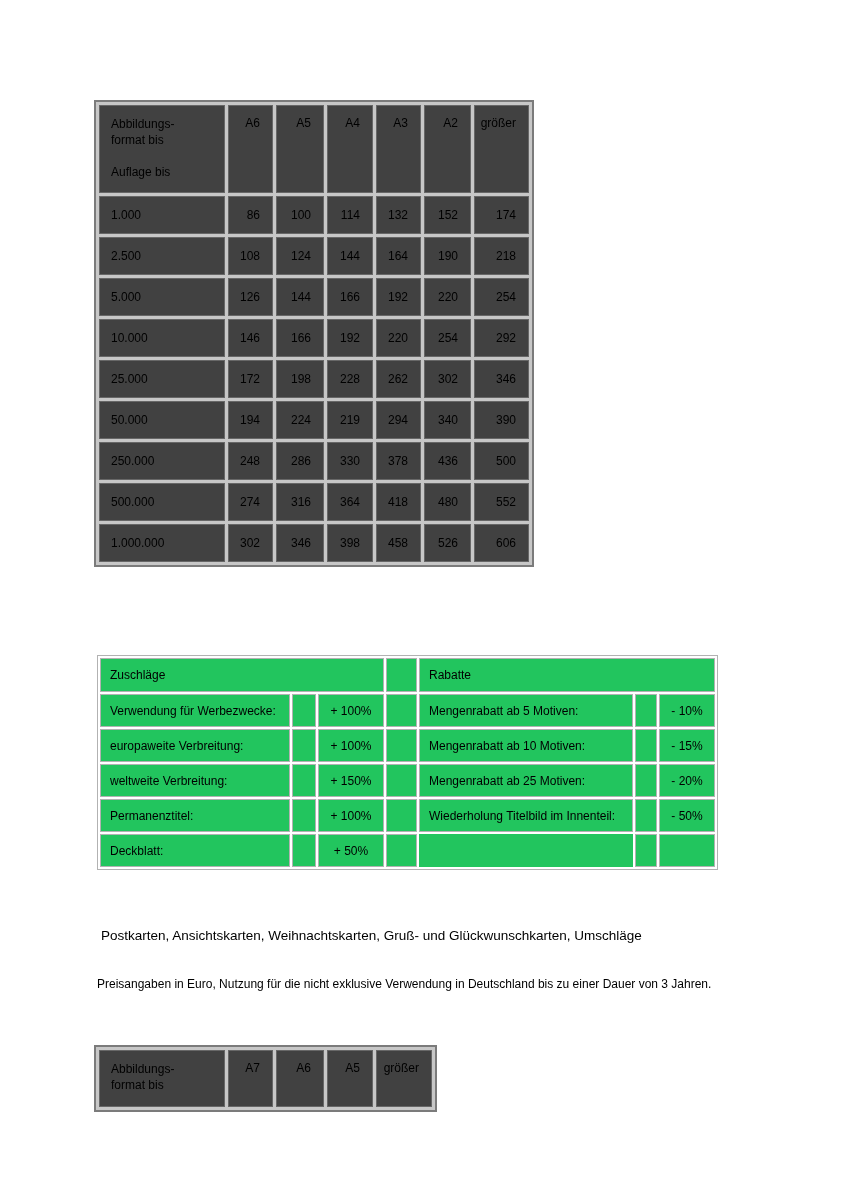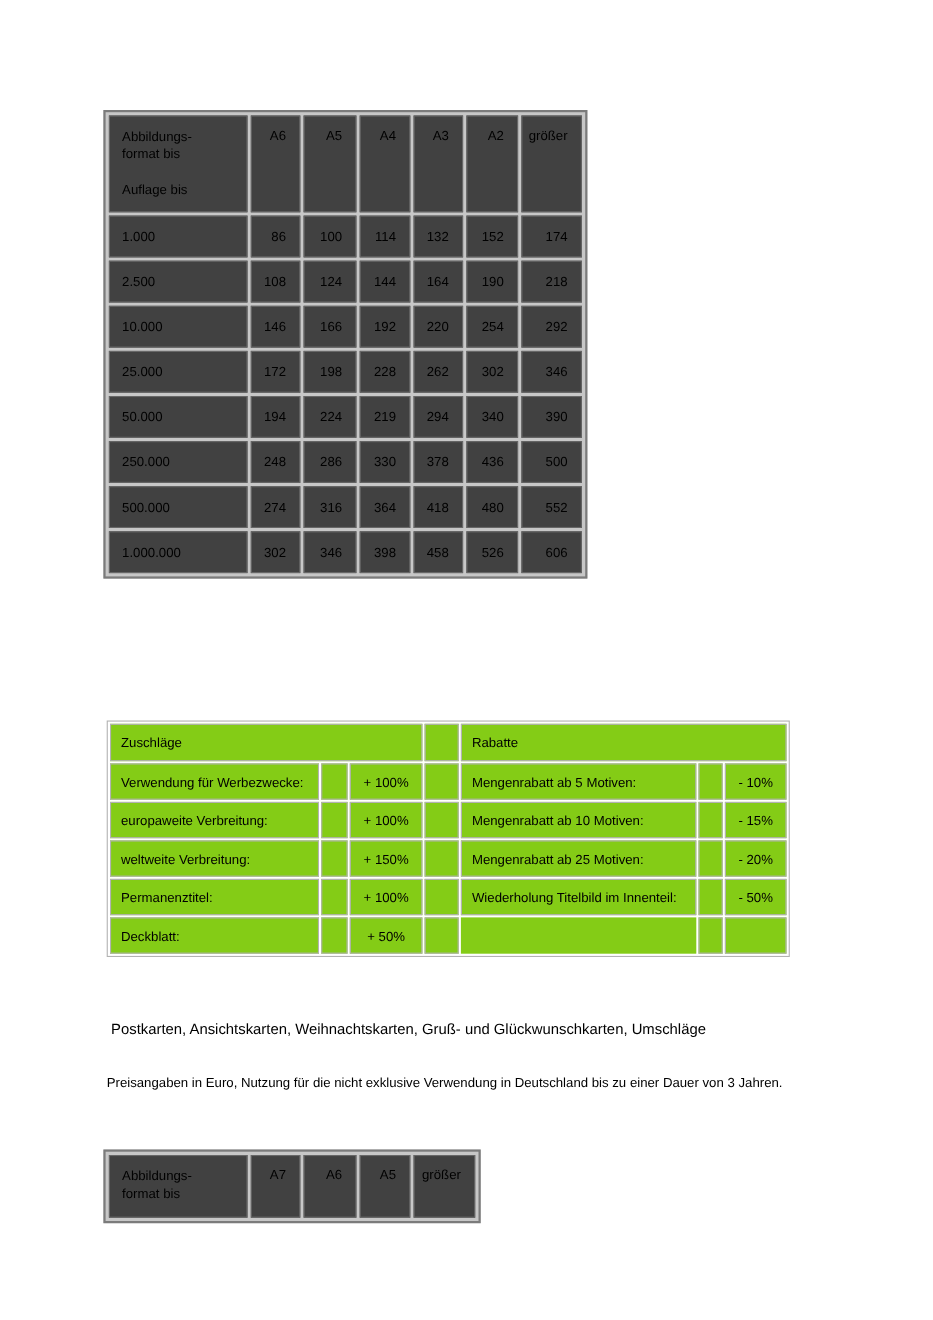--- a/index.html
+++ b/index.html
@@ -48,21 +48,21 @@
     position: absolute;
     left: 97px; top: 655px;
     width: 621px;
     border-collapse: separate;
     border-spacing: 2px;
     background: #ffffff;
     border: 1px solid #b2b2b2;
     table-layout: fixed;
   }
   .light-table td {
-    background: #84cc16;
+    background: #22c55e;
     border: 1px solid #b2b2b2;
     font-size: 12px;
     height: 31px;
     vertical-align: middle;
     overflow: hidden;
     white-space: nowrap;
   }
   .light-table tr.head td { height: 32px; }
   .light-table td.lbl { text-align: left; padding: 0 4px 0 9px; }
   .light-table td.val { text-align: center; padding: 0; }
@@ -128,20 +128,29 @@
       <tr>
         <td class="lbl">2.500</td>
         <td class="num">108</td>
         <td class="num">124</td>
         <td class="num">144</td>
         <td class="num">164</td>
         <td class="num">190</td>
         <td class="num">218</td>
       </tr>
       <tr>
+        <td class="lbl">5.000</td>
+        <td class="num">126</td>
+        <td class="num">144</td>
+        <td class="num">166</td>
+        <td class="num">192</td>
+        <td class="num">220</td>
+        <td class="num">254</td>
+      </tr>
+      <tr>
         <td class="lbl">10.000</td>
         <td class="num">146</td>
         <td class="num">166</td>
         <td class="num">192</td>
         <td class="num">220</td>
         <td class="num">254</td>
         <td class="num">292</td>
       </tr>
       <tr>
         <td class="lbl">25.000</td>

